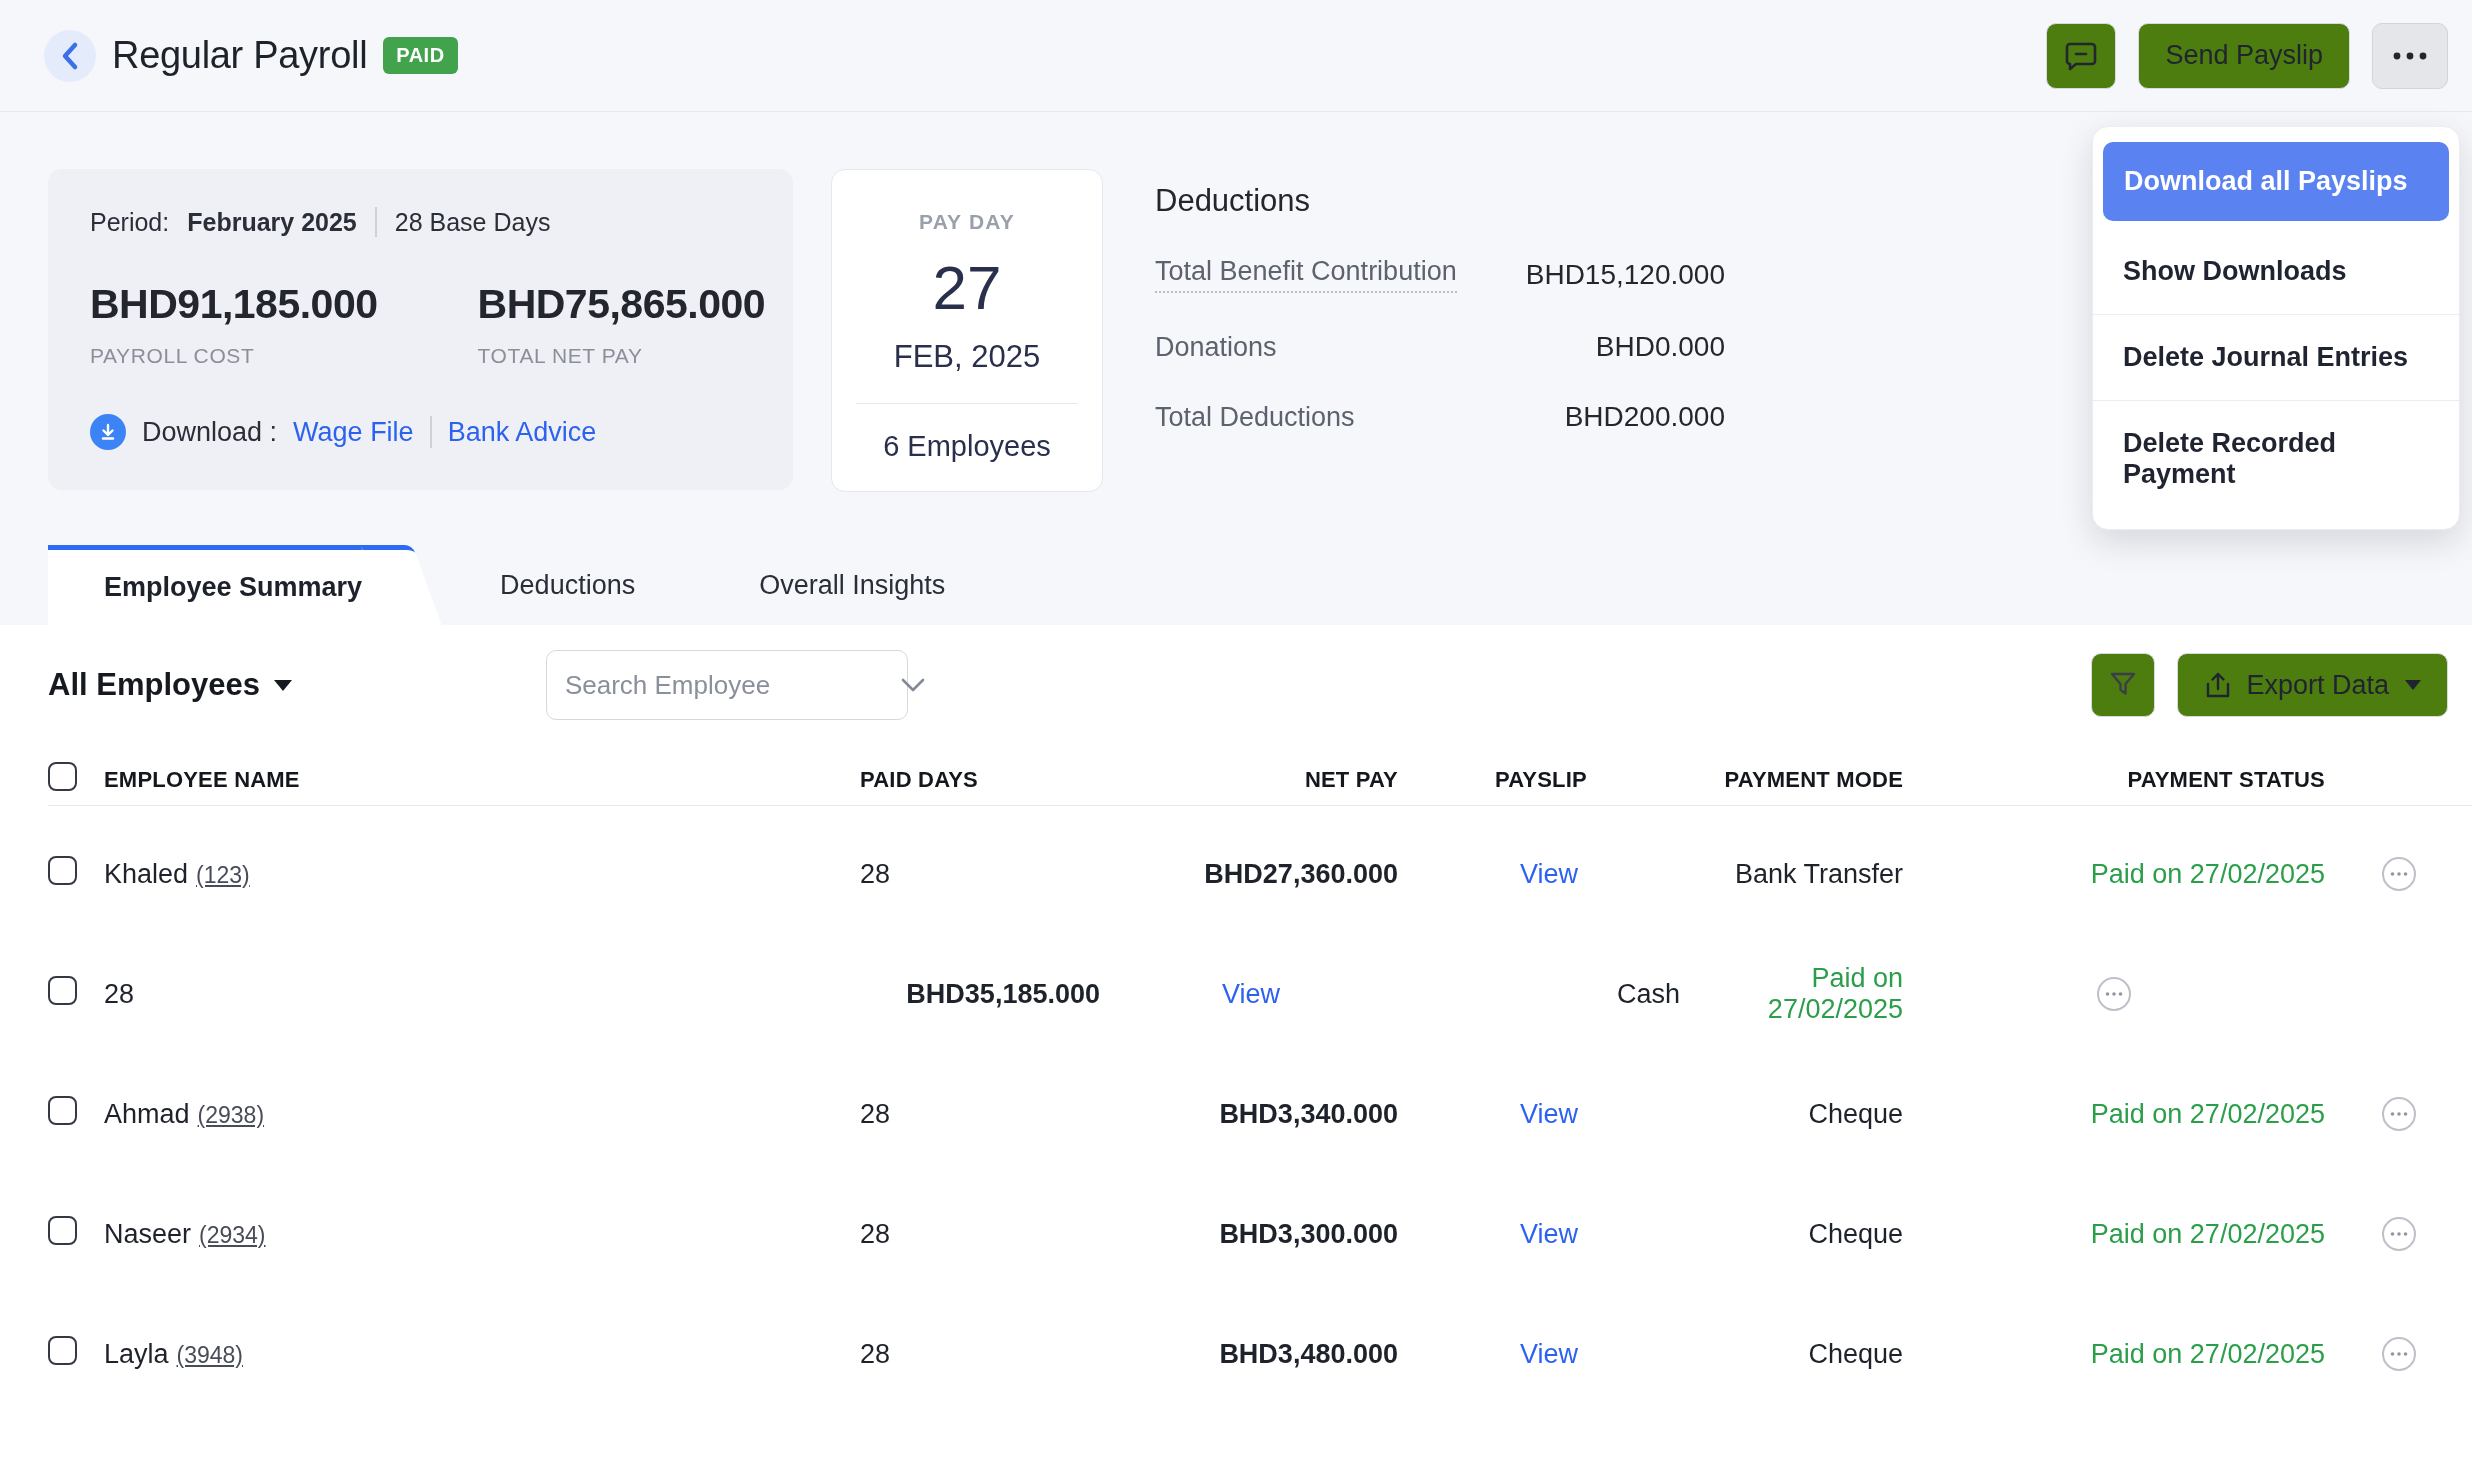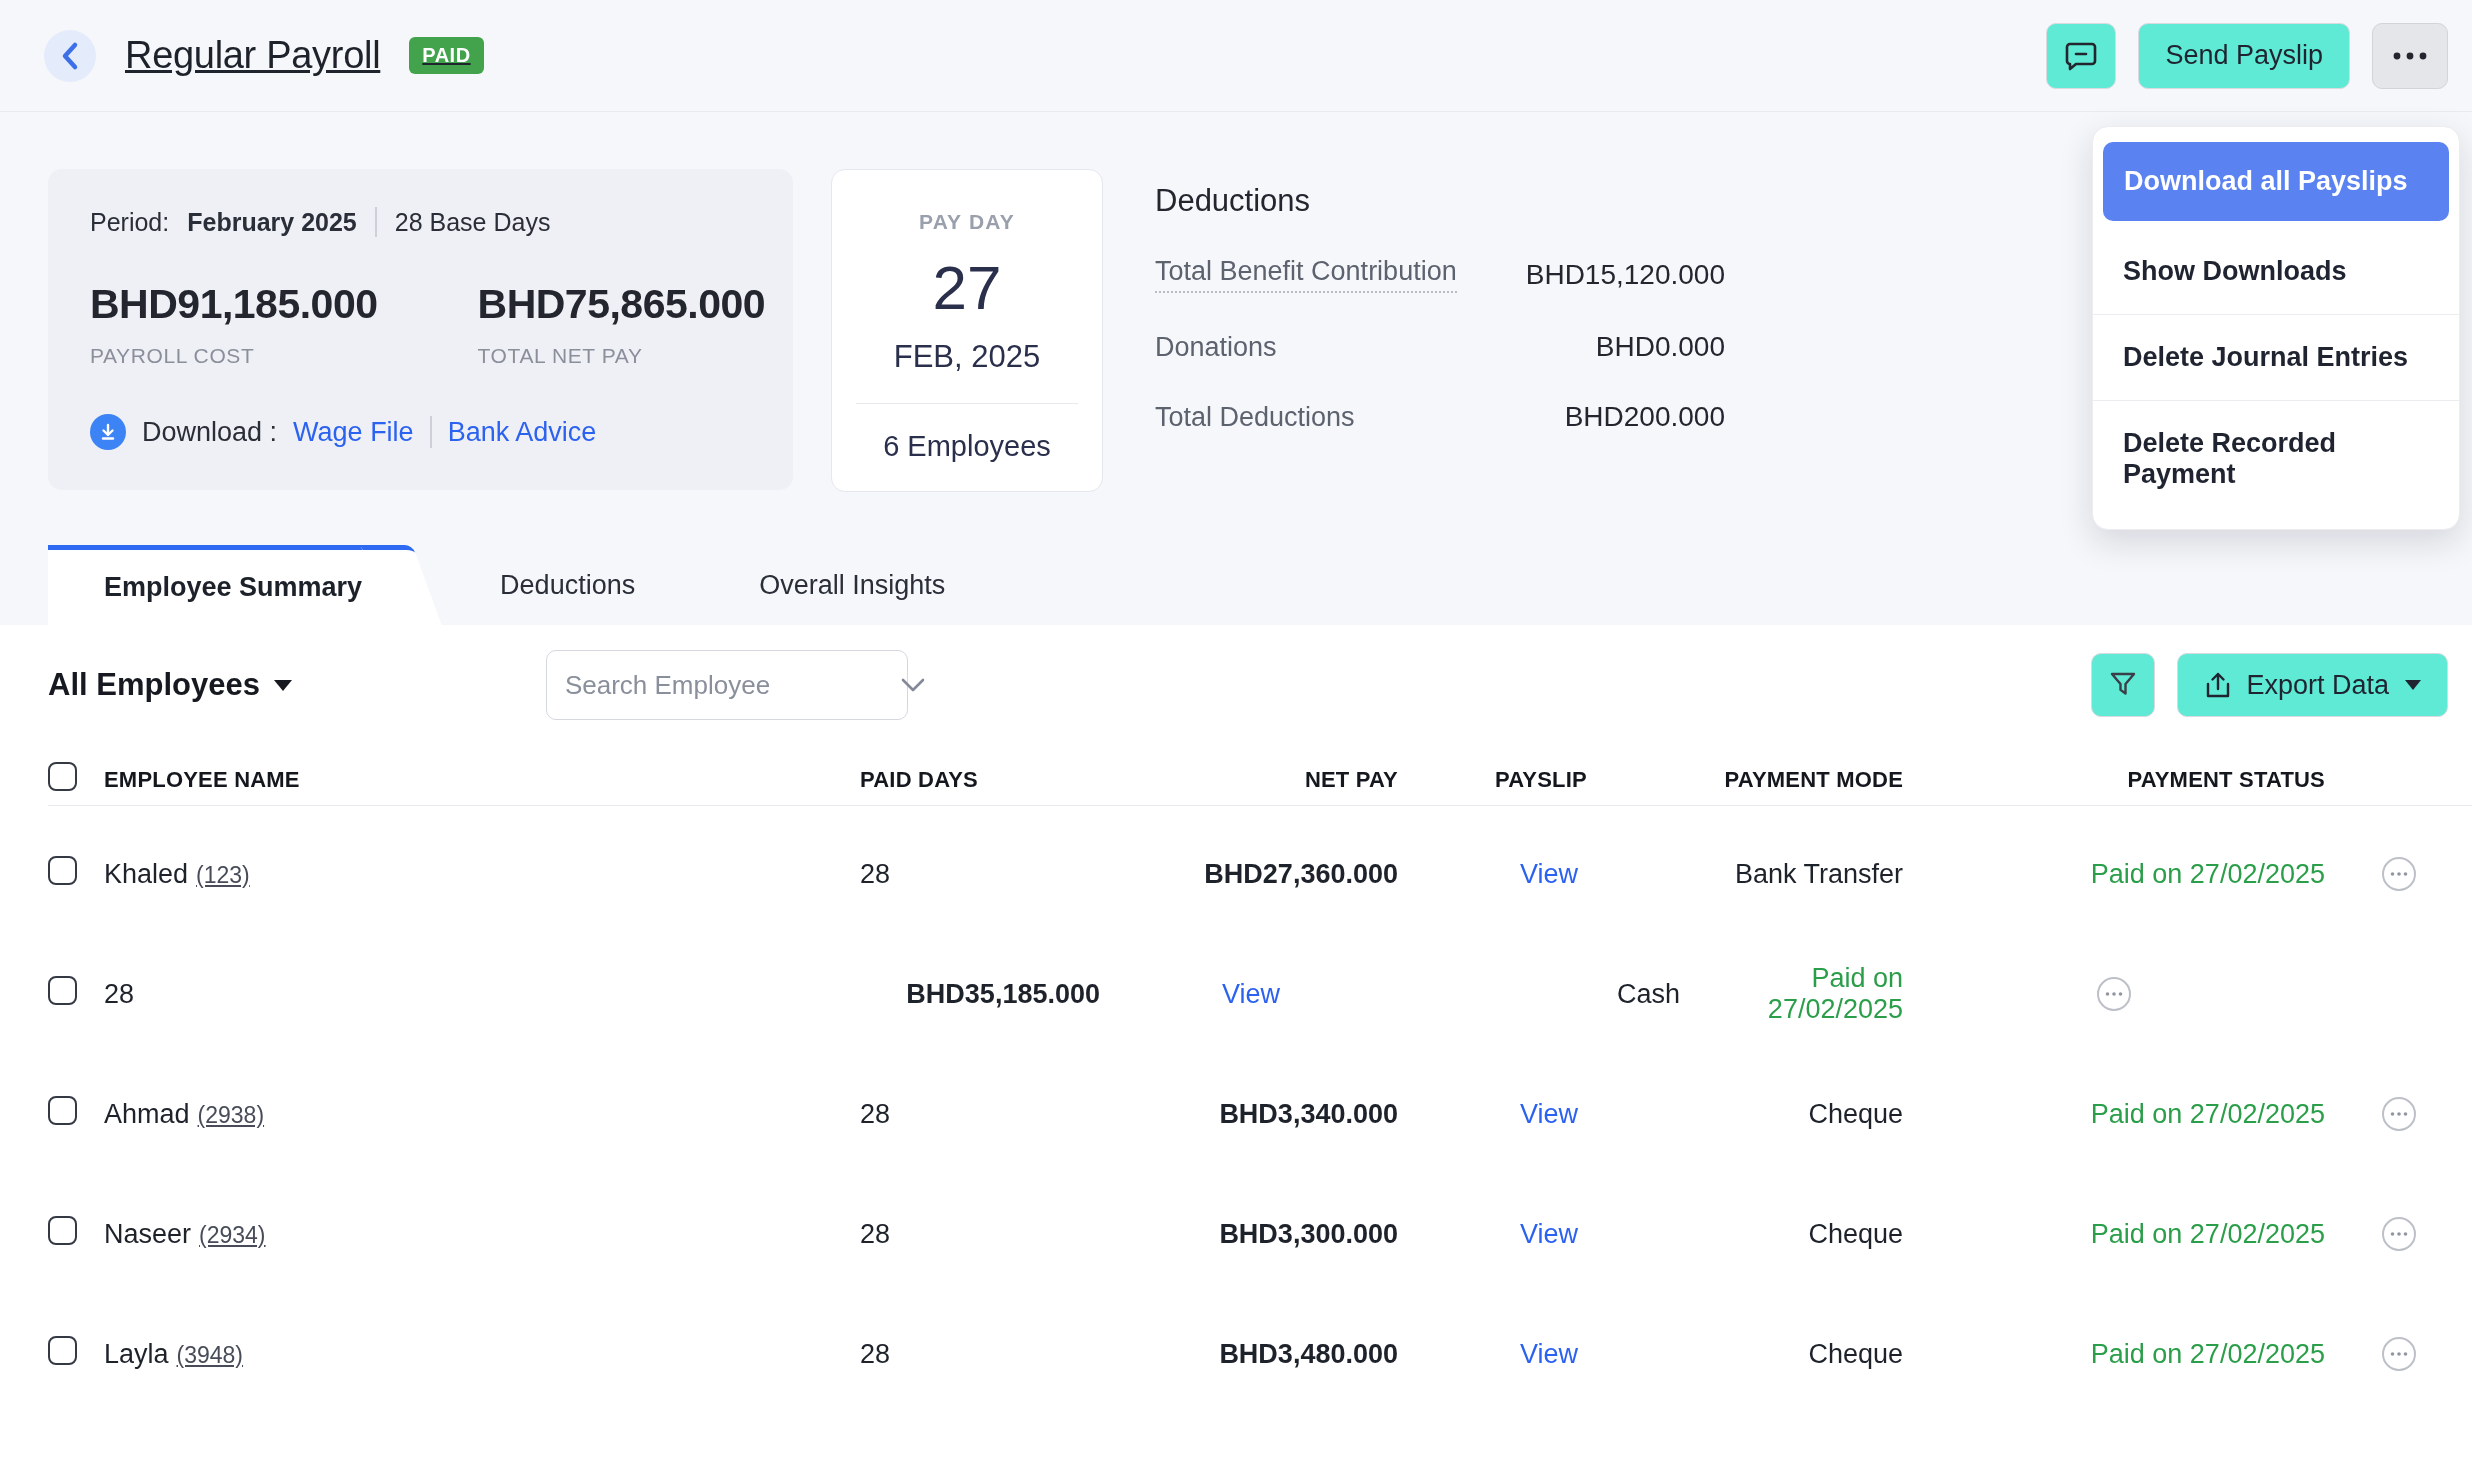--- a/index.html
+++ b/index.html
@@ -11,33 +11,33 @@
     overflow:hidden;
     position:relative;
   }
   .app { width:2472px; height:1464px; position:relative; }
 
   
   .topbar {
     height:112px; display:flex; align-items:center; justify-content:space-between;
     padding:0 24px 0 44px; border-bottom:1px solid #e9eaee;
   }
-  .topbar-left { display:flex; align-items:center; gap:29px;text-decoration:underline; }
+  .topbar-left { display:flex; align-items:center; gap:16px; }
   .back-btn {
     width:52px; height:52px; border-radius:50%; background:#e4ebfa; border:none;
     display:flex; align-items:center; justify-content:center; cursor:pointer;
   }
   .page-title { font-size:38px; font-weight:500; color:#1e222b; letter-spacing:-0.3px; }
   .badge {
     background:#43a34d; color:#fff; font-size:20px; font-weight:600;
     padding:7px 13px; border-radius:6px; letter-spacing:0.5px;
   }
   .topbar-right { display:flex; align-items:center; gap:22px; }
   .btn {
-    height:66px; background:#5eead4; border:1px solid #d8dae0; border-radius:10px;
+    height:66px; background:#4d7c0f; border:1px solid #d8dae0; border-radius:10px;
     font-family:"Liberation Sans", sans-serif;
     font-size:27px; color:#1f2430; display:flex; align-items:center; justify-content:center;
     padding:0 26px; cursor:pointer;
   }
   .icon-btn { width:70px; padding:0; }
   .more-btn { width:76px; padding:0; background:#e5e6ea; border-color:#d2d4d9; }
 
   
   .overview { display:flex; align-items:flex-start; padding:57px 24px 0 48px; }
   .summary-card {

